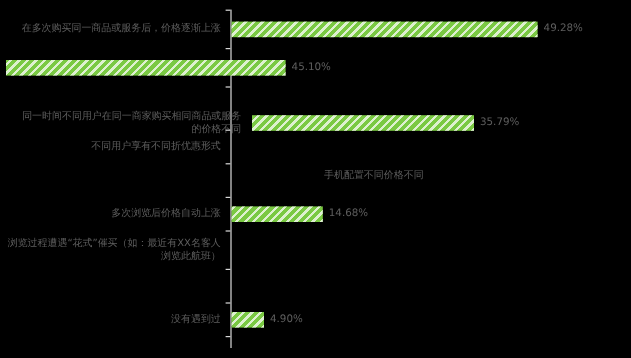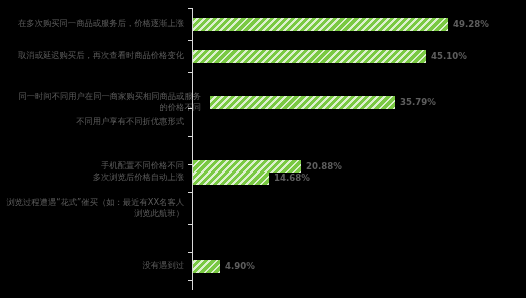--- a/index.html
+++ b/index.html
@@ -56,21 +56,20 @@
        rgba(255,255,255,0.75) 2px,
        rgba(255,255,255,0) 2px,
        rgba(255,255,255,0) 5px);
     flex:0 0 auto;
   }
   .val{
     color:#5e5e5e;
     font-size:8.6px;
     margin-left:5px;
     white-space:nowrap;
-    font-weight:bold;
   }
   
   .axis{
     position:absolute;
     left:192px;
     top:8px;
     width:1px;
     height:282px;
     background:#d9d9d9;
   }
@@ -93,40 +92,39 @@
 
     <div class="row" style="top:8px;height:32px;">
       <div class="cat-label">在多次购买同一商品或服务后，价格逐渐上涨</div>
       <div class="bar-wrap">
         <div class="bar" style="width:255px;"></div>
         <div class="val">49.28%</div>
       </div>
     </div>
 
     <div class="row" style="top:40px;height:32px;">
-      <div class="cat-label">取消或延迟购买后，再次查看时商品价格变化</div>
       <div class="bar-wrap">
         <div class="bar" style="width:233px;"></div>
         <div class="val">45.10%</div>
       </div>
     </div>
 
     <div class="row" style="top:84px;height:36px;margin-left:17px;">
       <div class="cat-label">同一时间不同用户在同一商家购买相同商品或服务的价格不同</div>
       <div class="bar-wrap">
         <div class="bar" style="width:185px;"></div>
         <div class="val">35.79%</div>
       </div>
     </div>
 
     <div class="row" style="top:108px;height:28px;">
       <div class="cat-label">不同用户享有不同折优惠形式</div>
     </div>
 
-    <div class="row" style="top:152px;height:28px;">
+    <div class="row" style="top:140px;height:28px;flex-direction:column;">
       <div class="cat-label">手机配置不同价格不同</div>
       <div class="bar-wrap">
         <div class="bar" style="width:108px;"></div>
         <div class="val">20.88%</div>
       </div>
     </div>
 
     <div class="row" style="top:164px;height:28px;">
       <div class="cat-label">多次浏览后价格自动上涨</div>
       <div class="bar-wrap">

